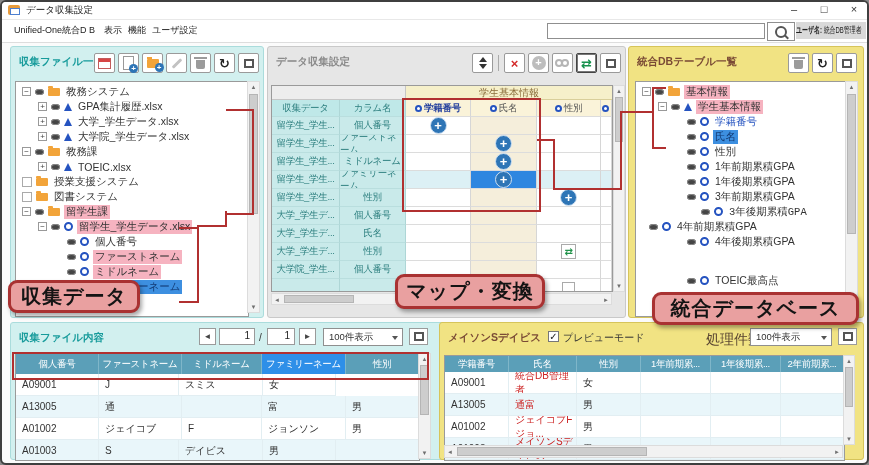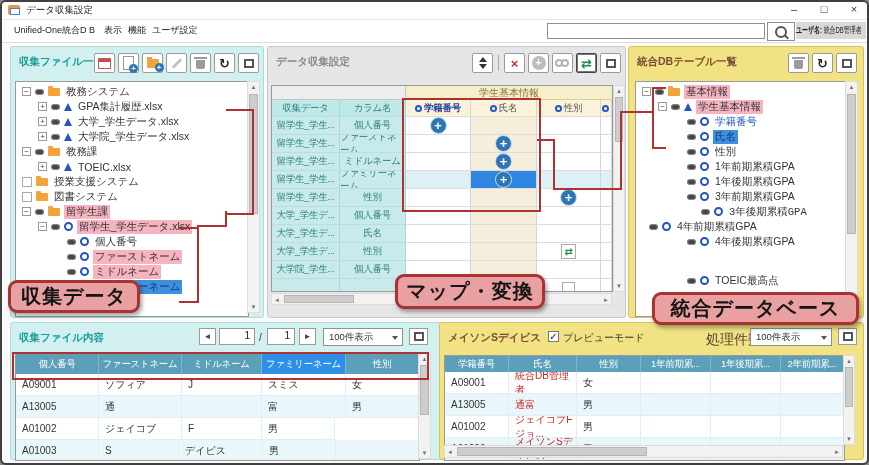--- a/index.html
+++ b/index.html
@@ -529,36 +529,36 @@
     <div class="dt" id="file-table" style="left:4px;top:30px;width:403px;height:106px;">
         <div class="dth" style="height: 20px;">
           <div class="dthc" style="width: 83px; height: 20px;">個人番号</div>
           <div class="dthc" style="width: 83px; height: 20px;">ファーストネーム</div>
           <div class="dthc" style="width: 80px; height: 20px;">ミドルネーム</div>
           <div class="dthc dthc-sel" style="width: 84px; height: 20px;">ファミリーネーム</div>
           <div class="dthc" style="width: 73px; height: 20px;">性別</div>
         </div>
         <div class="dtr" style="height: 22px;">
           <div class="dtdc" style="width: 83px;">A09001</div>
-          <div class="dtdc" style="width: 83px;">ソフィア</div>
           <div class="dtdc" style="width: 80px;">J</div>
           <div class="dtdc" style="width: 84px;">スミス</div>
           <div class="dtdc" style="width: 73px;">女</div>
         </div>
         <div class="dtr rowalt" style="height: 22px;">
           <div class="dtdc rowalt" style="width: 83px;">A13005</div>
           <div class="dtdc rowalt" style="width: 83px;">通</div>
           <div class="dtdc rowalt" style="width: 80px;"></div>
           <div class="dtdc rowalt" style="width: 84px;">富</div>
           <div class="dtdc rowalt" style="width: 73px;">男</div>
         </div>
         <div class="dtr" style="height: 22px;">
           <div class="dtdc" style="width: 83px;">A01002</div>
           <div class="dtdc" style="width: 83px;">ジェイコブ</div>
           <div class="dtdc" style="width: 80px;">F</div>
+          <div class="dtdc" style="width: 84px;">ジョンソン</div>
           <div class="dtdc" style="width: 73px;">男</div>
         </div>
         <div class="dtr rowalt" style="height: 22px;">
           <div class="dtdc rowalt" style="width: 83px;">A01003</div>
           <div class="dtdc rowalt" style="width: 80px;">S</div>
           <div class="dtdc rowalt" style="width: 84px;">デイビス</div>
           <div class="dtdc rowalt" style="width: 73px;">男</div>
         </div>
       </div>
     <div class="vscroll" style="left:407px;top:30px;width:13px;height:106px;">

